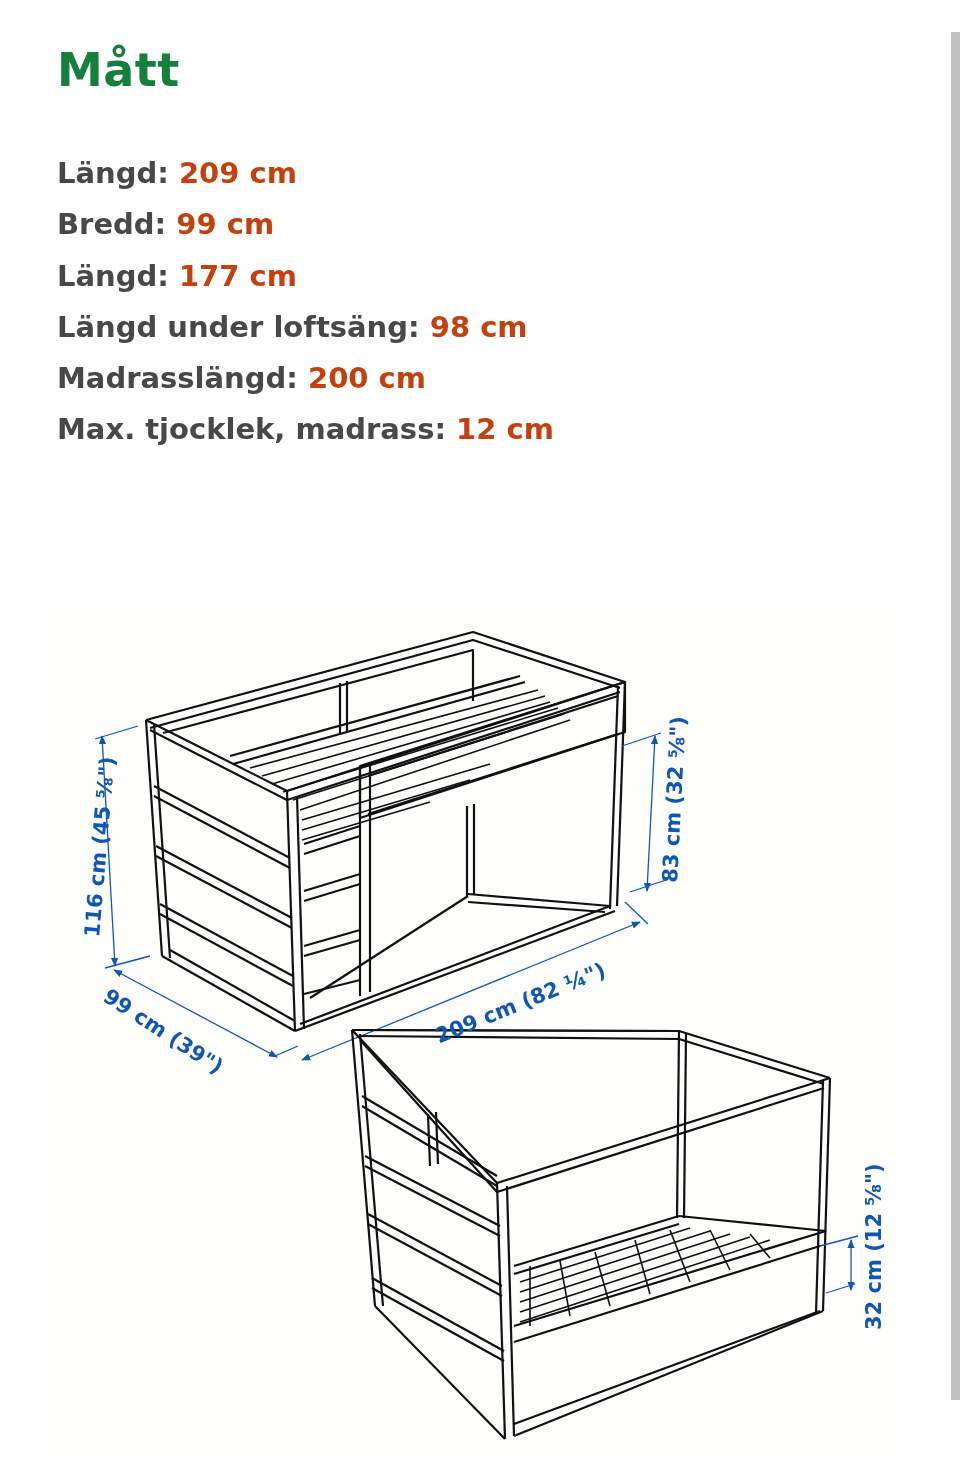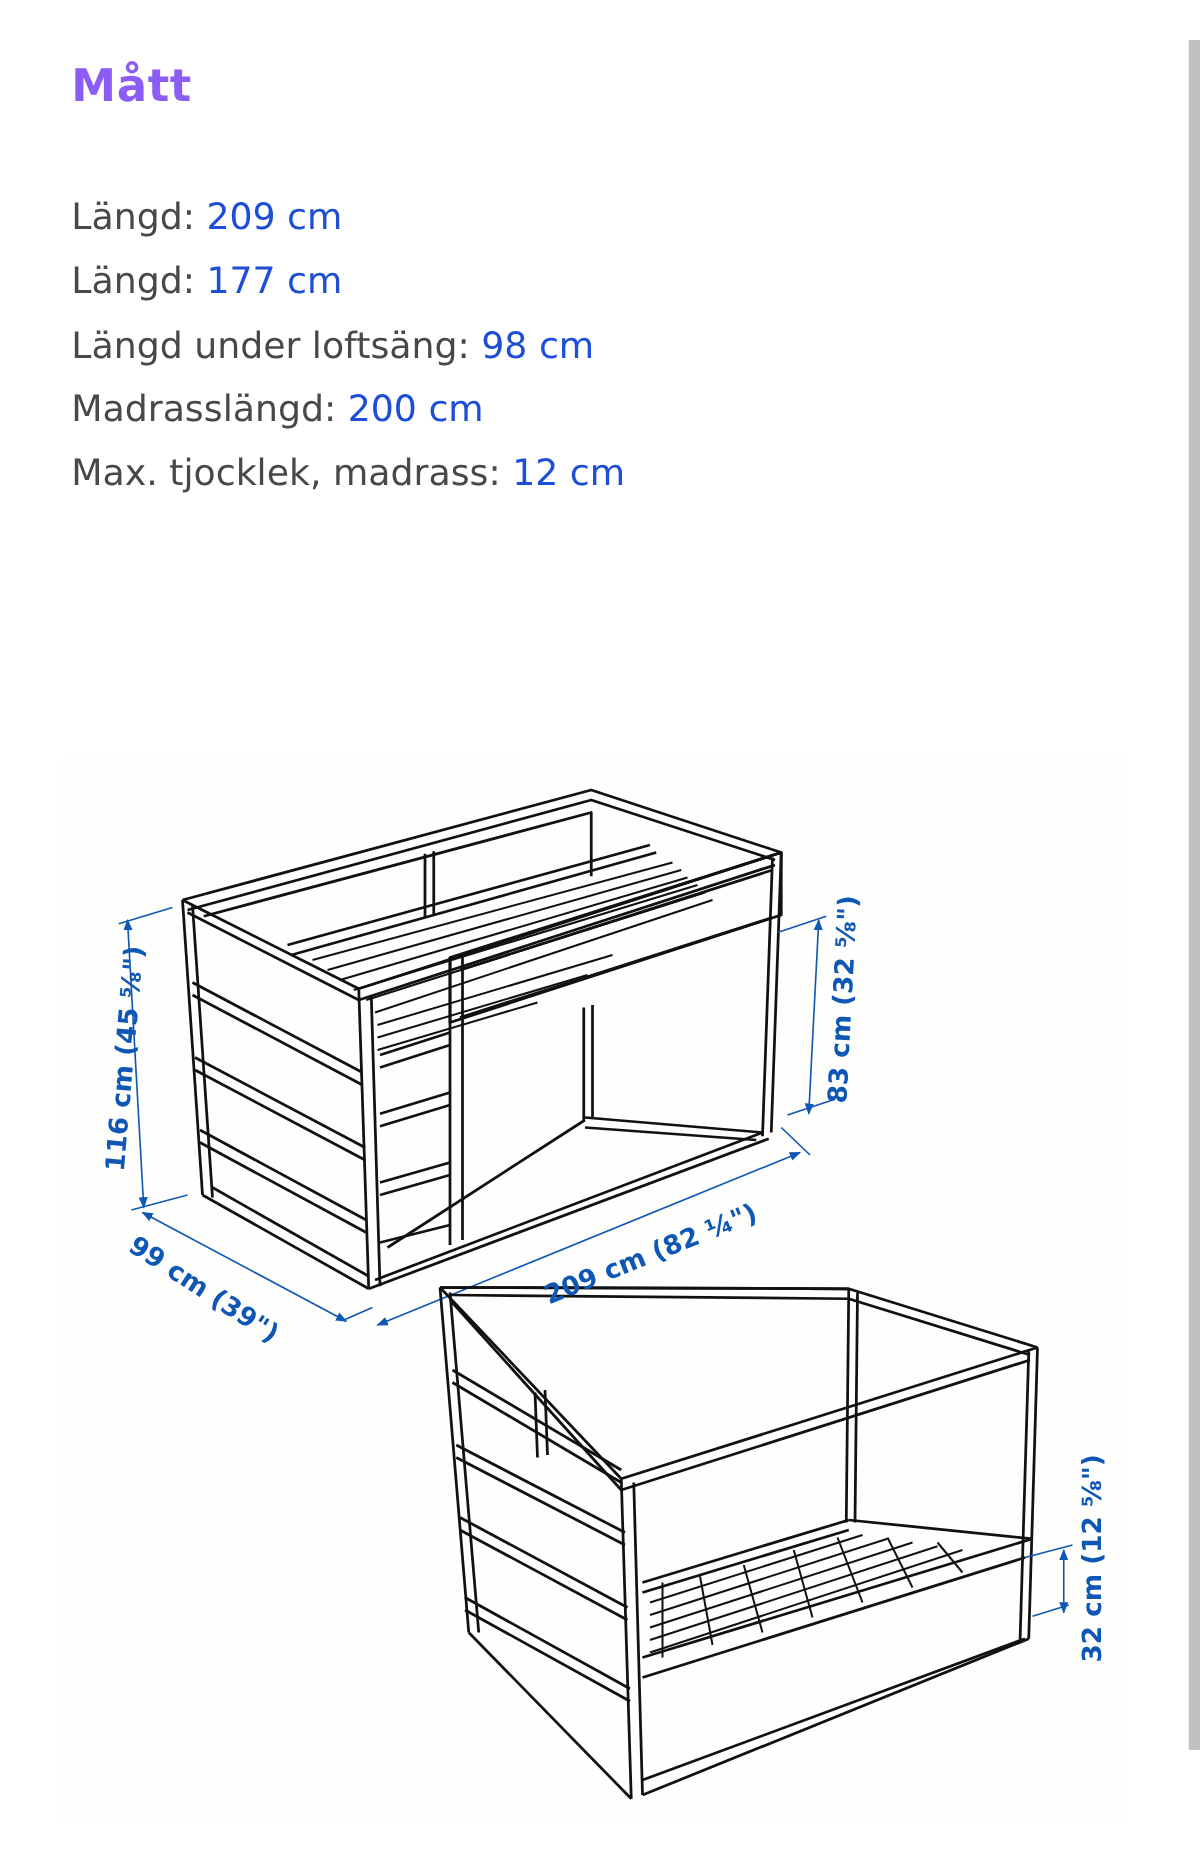--- a/index.html
+++ b/index.html
@@ -13,47 +13,47 @@
     body {
       position: relative;
       font-family: "DejaVu Sans", "Liberation Sans", sans-serif;
       color: #484848;
     }
     .section-title {
       position: absolute;
       left: 57px;
       top: 40px;
       margin: 0;
-      font-size: 36px;
-      font-weight: bold;
-      color: #8b5cf6;
+      font-size: 46px;
+      font-weight: bold;
+      color: #15803d;
       letter-spacing: 0.5px;
       line-height: 60px;
     }
     .spec-list {
       position: absolute;
       left: 57px;
       top: 150px;
       margin: 0;
       padding: 0;
       list-style: none;
     }
     .spec-row {
       height: 51.3px;
       line-height: 46px;
       font-size: 29px;
       white-space: nowrap;
       color: #484848;
     }
     .spec-label {
-      font-weight: normal;
+      font-weight: bold;
     }
     .spec-value {
-      font-weight: normal;
-      color: #1d4ed8;
+      font-weight: bold;
+      color: #c2410c;
     }
     .diagram {
       position: absolute;
       left: 50px;
       top: 606px;
       width: 850px;
       height: 852px;
       background: #fefefd;
     }
     .diagram svg {
@@ -79,20 +79,21 @@
       background: #c1c1c1;
     }
   </style>
 </head>
 <body>
 
 <h1 class="section-title">Mått</h1>
 
 <ul class="spec-list">
   <li class="spec-row"><span class="spec-label">Längd:</span><span class="spec-value"> 209 cm</span></li>
+  <li class="spec-row"><span class="spec-label">Bredd:</span><span class="spec-value"> 99 cm</span></li>
   <li class="spec-row"><span class="spec-label">Längd:</span><span class="spec-value"> 177 cm</span></li>
   <li class="spec-row"><span class="spec-label">Längd under loftsäng:</span><span class="spec-value"> 98 cm</span></li>
   <li class="spec-row"><span class="spec-label">Madrasslängd:</span><span class="spec-value"> 200 cm</span></li>
   <li class="spec-row"><span class="spec-label">Max. tjocklek, madrass:</span><span class="spec-value"> 12 cm</span></li>
 </ul>
 
 <div class="diagram">
 
   <svg width="850" height="852" viewBox="0 0 850 852">
     <defs>

